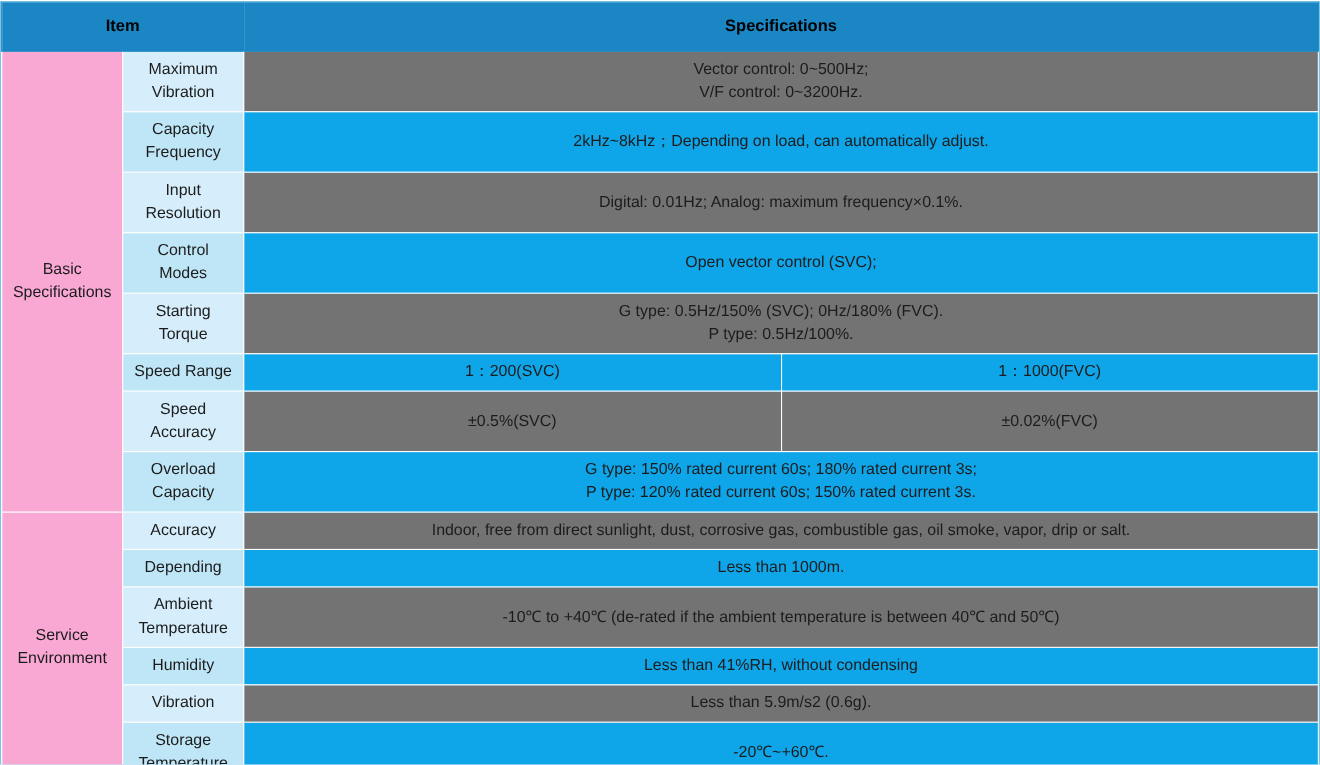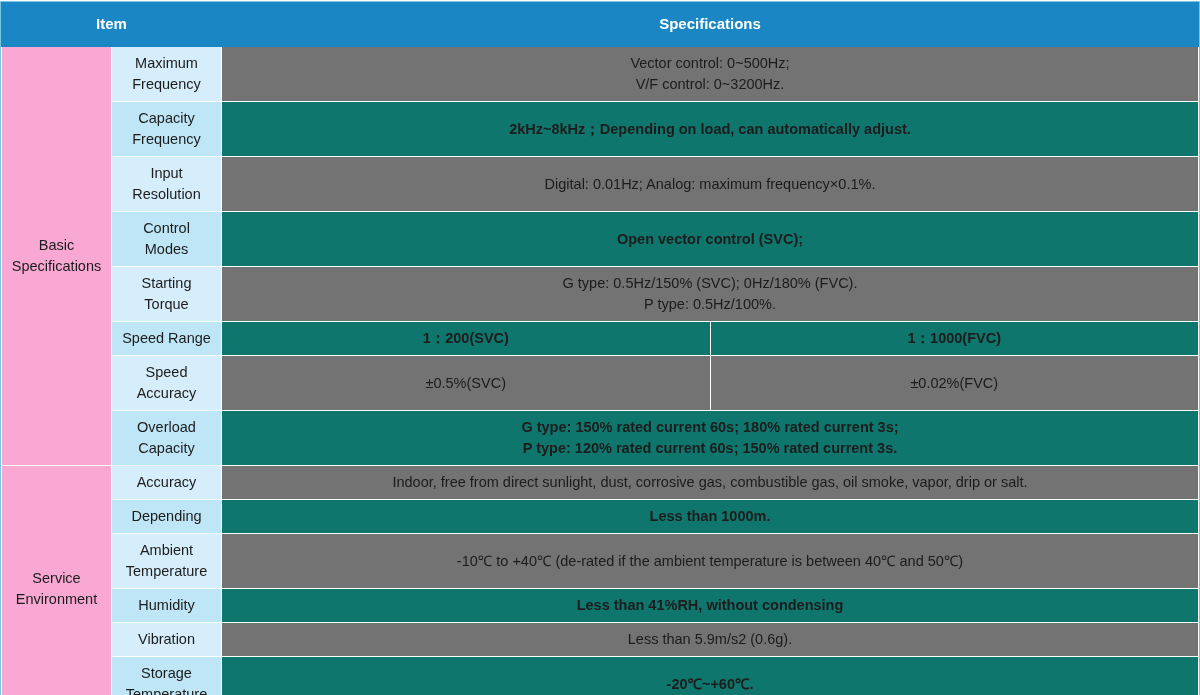--- a/index.html
+++ b/index.html
@@ -24,21 +24,21 @@
     border: 1px solid #ffffff;
     padding: 6px 8px;
     text-align: center;
     vertical-align: middle;
     color: #1c1c1c;
     font-size: 14.5px;
     line-height: 1.45;
   }
   .spec-table thead th {
     background: #1a86c4;
-    color: #ffffff;
+    color: #000000;
     font-weight: bold;
     font-size: 15px;
     height: 32px;
     border-color: #1a86c4;
     text-align: center;
   }
   .col-section {
     width: 203px;
   }
   .col-item {
@@ -52,22 +52,21 @@
   .item-cell {
     background: #d6eefb;
   }
   .item-cell.alt {
     background: #bfe6f7;
   }
   .value-cell {
     background: #737373;
   }
   .value-cell.alt {
-    background: #0f766e;
-    font-weight: bold;
+    background: #0ea5e9;
   }
   .outer-border {
     position: absolute;
     left: 0;
     top: 0;
     width: 1200px;
     height: 695px;
     box-sizing: border-box;
     border: 1px solid #7ac4e4;
     pointer-events: none;
@@ -89,21 +88,21 @@
     <thead>
       <tr>
         <th colspan="2" class="col-section">Item</th>
         <th colspan="2">Specifications</th>
       </tr>
     </thead>
     <tbody>
 
       <tr>
         <td class="section-cell col-section" rowspan="8">Basic Specifications</td>
-        <td class="item-cell col-item">Maximum Frequency</td>
+        <td class="item-cell col-item">Maximum Vibration</td>
         <td class="value-cell nowrapline" colspan="2">Vector control: 0~500Hz;
 V/F control: 0~3200Hz.</td>
       </tr>
       <tr>
         <td class="item-cell alt col-item">Capacity Frequency</td>
         <td class="value-cell alt nowrapline" colspan="2">2kHz~8kHz；Depending on load, can automatically adjust.</td>
       </tr>
       <tr>
         <td class="item-cell col-item">Input Resolution</td>
         <td class="value-cell nowrapline" colspan="2">Digital: 0.01Hz; Analog: maximum frequency×0.1%.</td>

